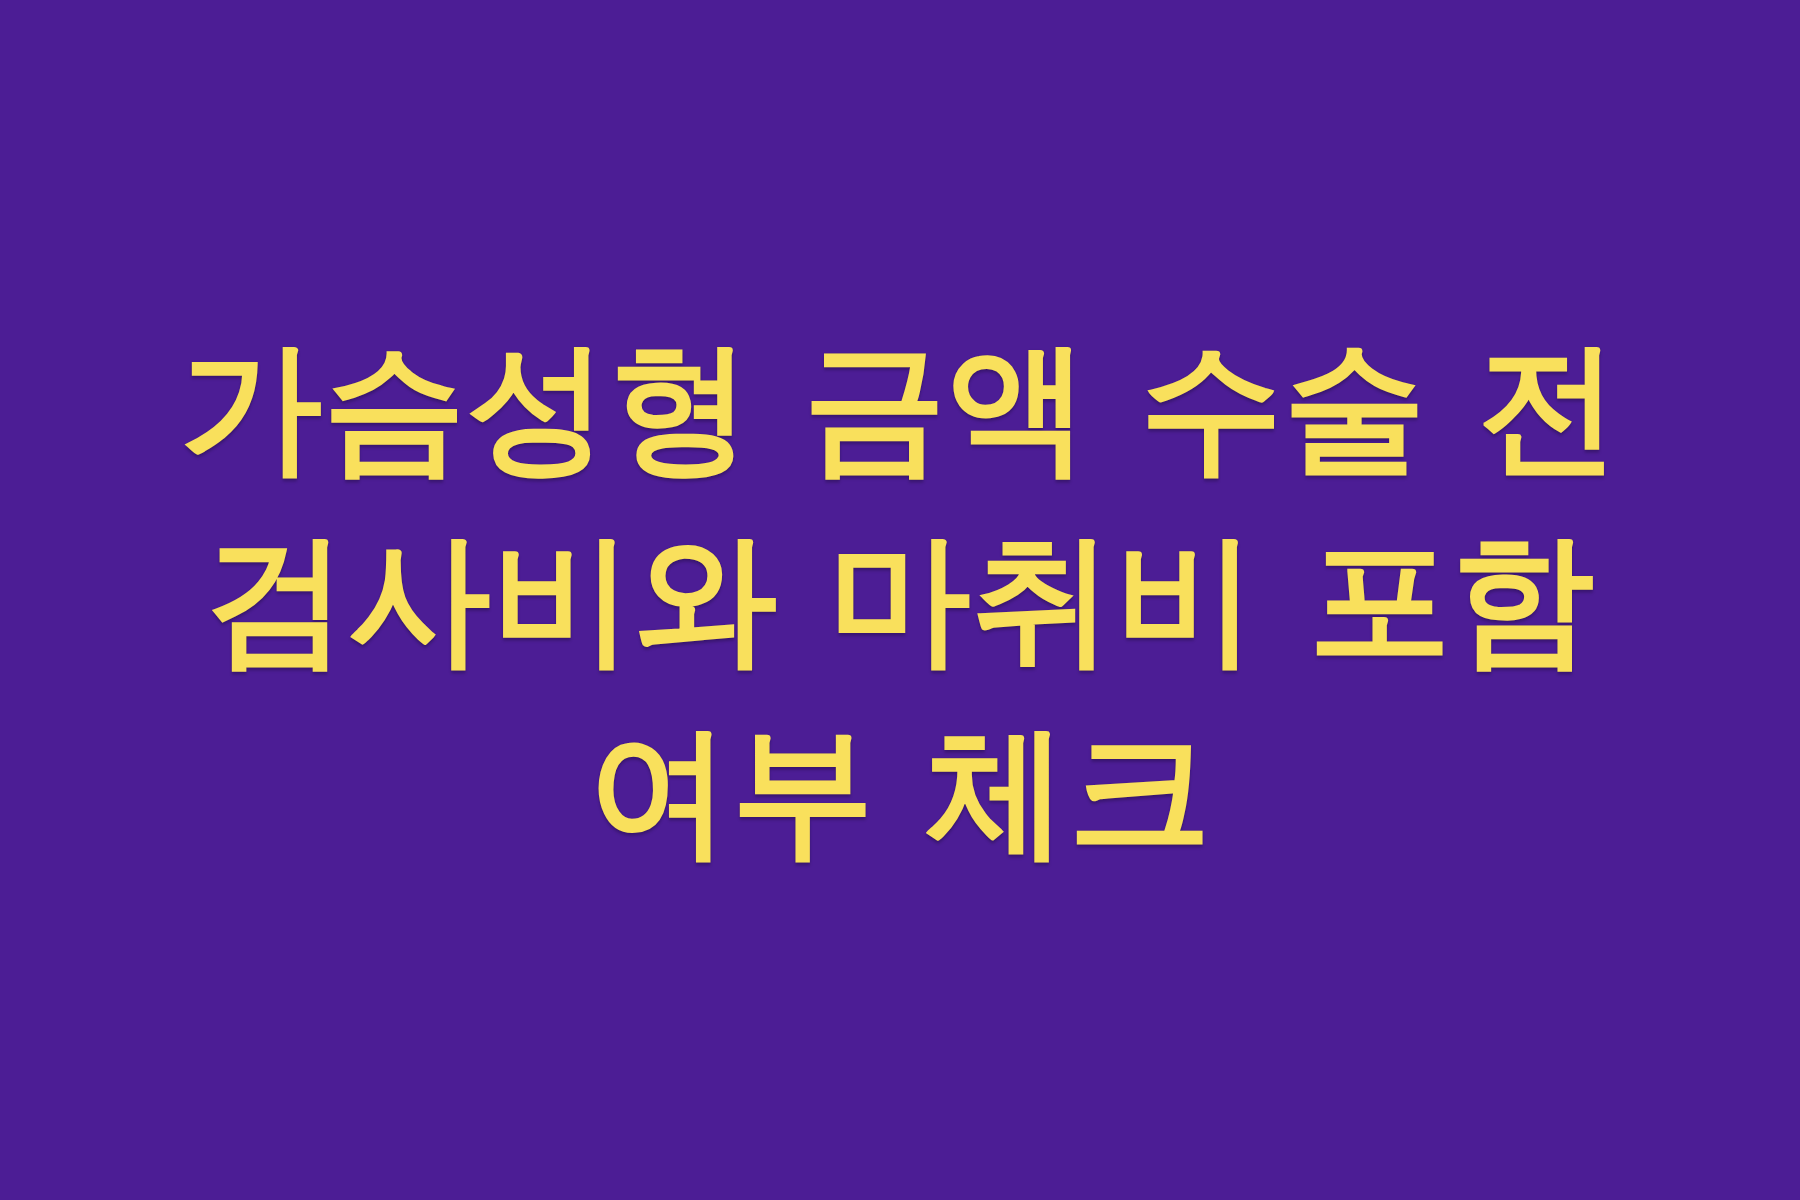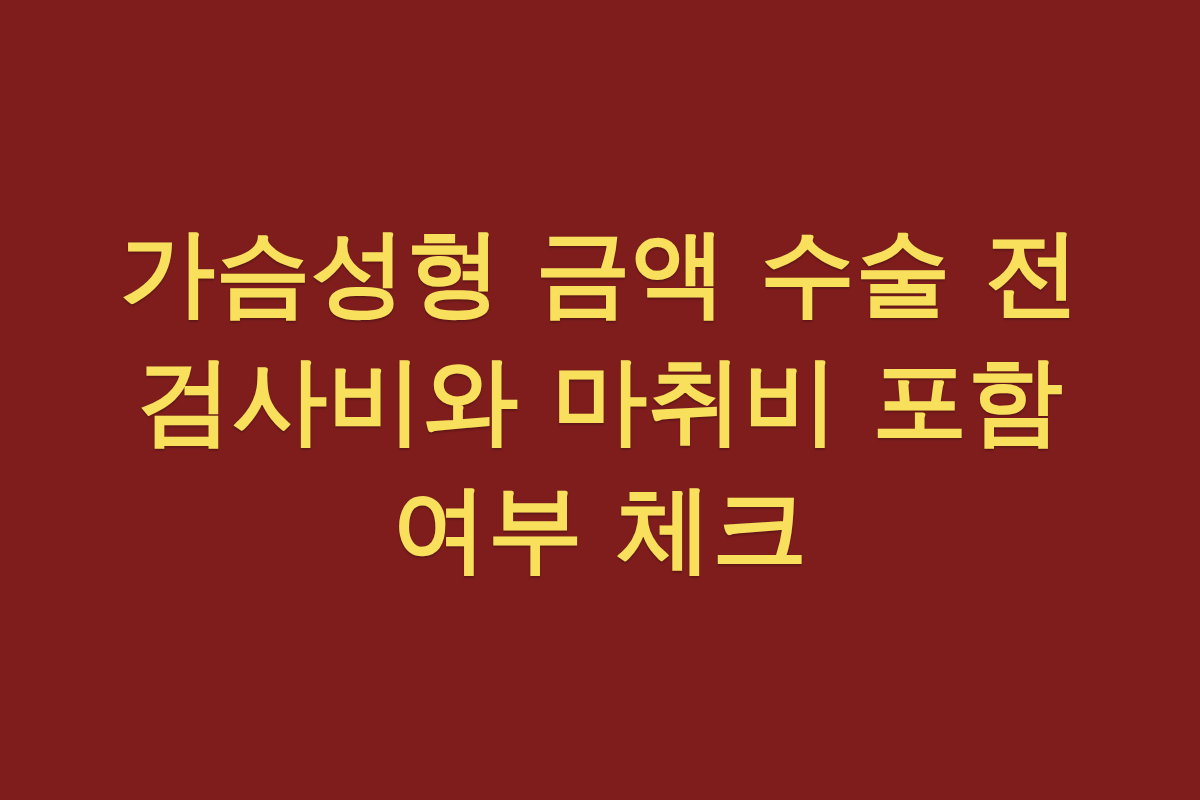--- a/index.html
+++ b/index.html
@@ -40,17 +40,17 @@
     color: #F9E05C;
     text-shadow:
       0 2px 2px rgba(0, 0, 0, 0.22),
       0 0 1px rgba(0, 0, 0, 0.18);
     -webkit-font-smoothing: antialiased;
   }
 </style>
 </head>
 <body>
 
-<div id="banner" style="background-color: #7f1d1d;">
+<div id="banner" style="background-color: #4c1d95;">
 
   <h1 id="headline" style="color: rgb(249, 224, 92); text-align: center;">가슴성형 금액 수술 전 검사비와 마취비 포함 여부 체크</h1>
 
 </div>
 
 </body></html>

